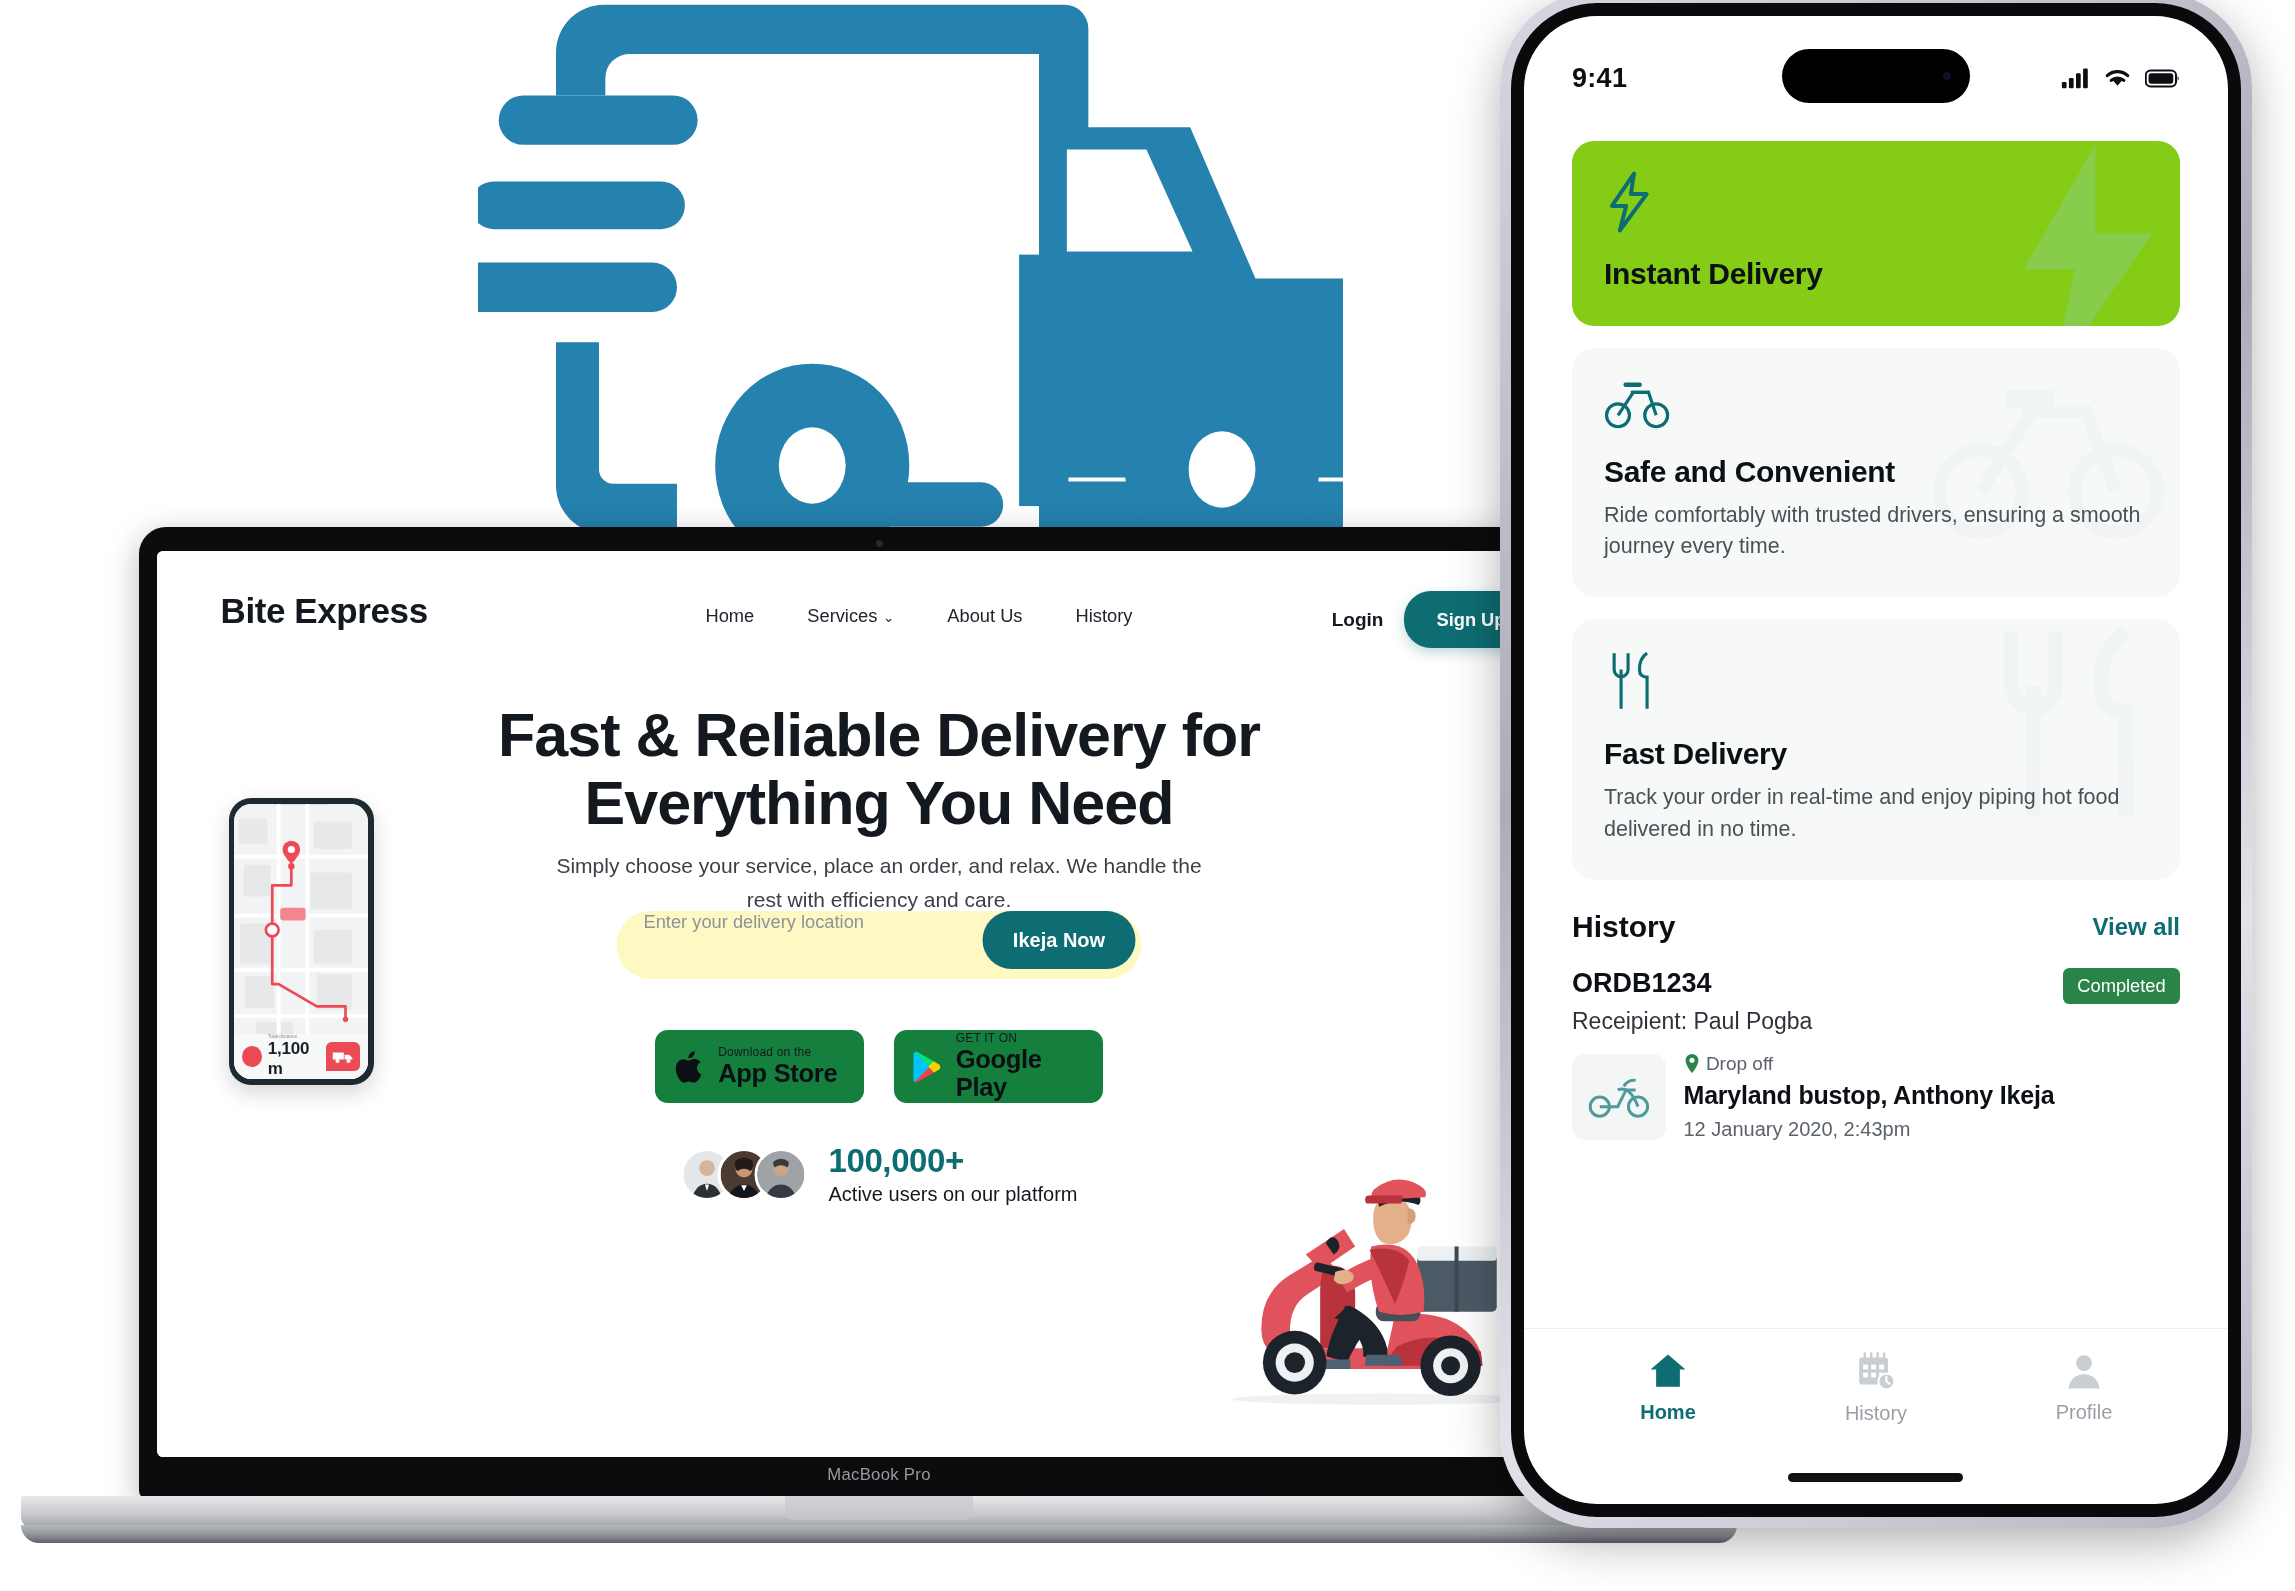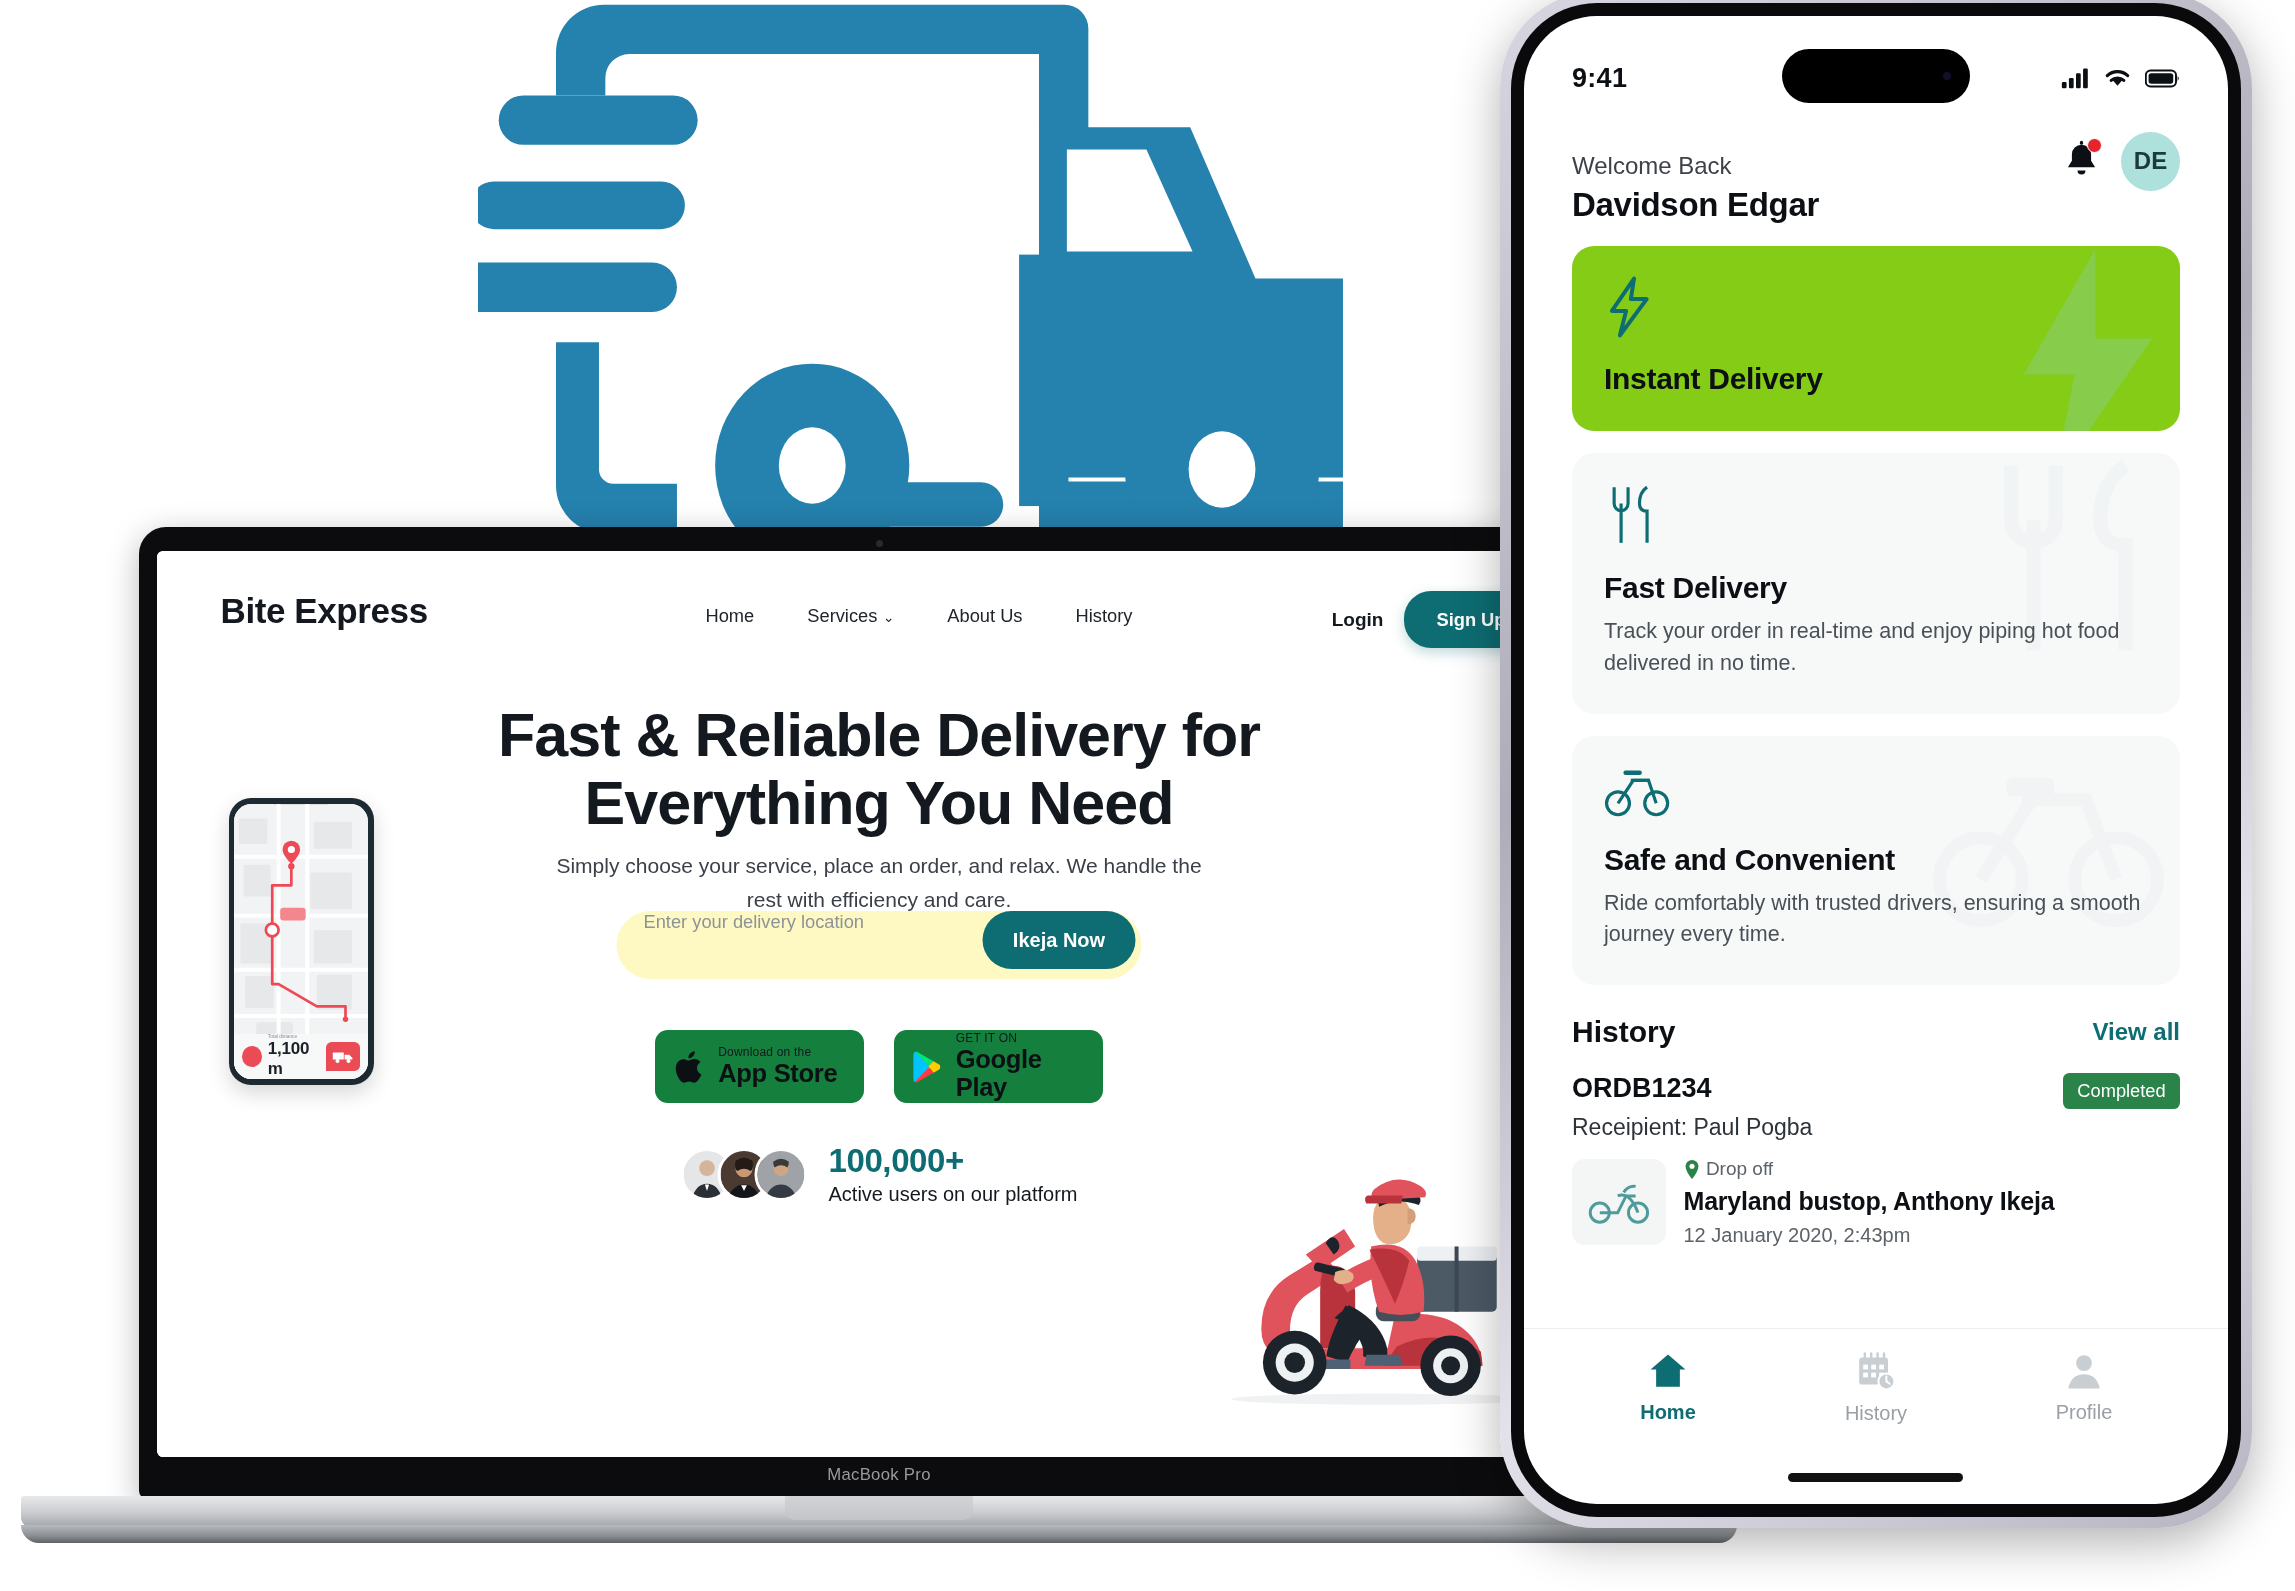--- a/index.html
+++ b/index.html
@@ -419,74 +419,34 @@
           <svg width="35" height="21" viewBox="0 0 44 26">
             <rect x="1" y="3" width="38" height="20" rx="6" fill="none" stroke="#0c0f13" stroke-width="2.5"></rect>
             <rect x="4.5" y="6.5" width="31" height="13" rx="3.5" fill="#0c0f13"></rect>
             <path d="M41 10 q3 3 0 6z" fill="#0c0f13"></path>
           </svg>
         </span>
       </div>
 
       <div class="ip-content">
 
-        <div class="ip-head-row">
-          <div>
-            <div class="ip-welcome">Welcome Back</div>
-            <div class="ip-name">Davidson Edgar</div>
-          </div>
-          <div class="ip-head-icons">
-            <span style="position:relative;display:inline-block">
-              <svg width="37" height="40" viewBox="0 0 46 50">
-                <path d="M23 6 a12 12 0 0 1 12 12 v8 l5 8 h-34 l5-8 v-8 a12 12 0 0 1 12-12z" fill="#0c0f13"></path>
-                <path d="M18 38 a5 5 0 0 0 10 0z" fill="#0c0f13"></path>
-                <rect x="21" y="1" width="4" height="5" rx="2" fill="#0c0f13"></rect>
-              </svg>
-              <span style="position:absolute;right:-1.6px;top:-1.6px;width:15px;height:15px;border-radius:50%;background:#e8232c;border:1.6px solid #fff"></span>
-            </span>
-            <span class="ip-avatar">DE</span>
-          </div>
-        </div>
 
 
         <div class="svc-card primary">
           <div class="svc-ghost">
             <svg width="183" height="239" viewBox="0 0 120 160">
               <path d="M70 2 L22 86 h34 l-14 72 l66-96 h-38 z" fill="#8ecdc7"></path>
             </svg>
           </div>
           <div class="svc-icon">
             <svg width="49" height="62" viewBox="0 0 62 78">
               <path d="M38 3 L10 44 h18 l-8 31 l34-46 h-20 z" fill="none" stroke="#0d6d72" stroke-width="5" stroke-linejoin="round"></path>
             </svg>
           </div>
           <div class="svc-title">Instant Delivery</div>
-        </div>
-
-        <div class="svc-card plain">
-          <div class="svc-ghost grey">
-            <svg width="199" height="215" viewBox="0 0 125 135">
-              <g fill="none" stroke="#eceff0" stroke-width="9">
-                <path d="M24 8 v34 a14 14 0 0 0 28 0 V8"></path>
-                  <path d="M38 42 v82"></path>
-                <path d="M96 8 q-16 10 -16 34 q0 16 16 16 v66"></path>
-              </g>
-            </svg>
-          </div>
-          <div class="svc-icon">
-            <svg width="57" height="64" viewBox="0 0 90 100">
-              <g fill="none" stroke="#0d6d72" stroke-width="5">
-                <path d="M16 6 v26 a11 11 0 0 0 22 0 V6"></path>
-                  <path d="M27 32 v62"></path>
-                <path d="M68 6 q-12 8 -12 26 q0 12 12 12 v50"></path>
-              </g>
-            </svg>
-          </div>
-          <div class="svc-title">Fast Delivery</div>
-          <div class="svc-desc">Track your order in real-time and enjoy piping hot food delivered in no time.</div>
         </div>
 
         <div class="svc-card plain">
           <div class="svc-ghost grey">
             <svg width="239" height="199" viewBox="0 0 150 125">
               <g fill="none" stroke="#eceff0" stroke-width="8">
                 <circle cx="30" cy="90" r="26"></circle>
                   <circle cx="115" cy="90" r="26"></circle>
                 <path d="M30 90 L62 40 h34 l19 50"></path>
                   <path d="M56 40 h40"></path>
@@ -500,20 +460,43 @@
                 <circle cx="22" cy="58" r="18"></circle>
                   <circle cx="82" cy="58" r="18"></circle>
                 <path d="M22 58 L46 22 h24 l12 36"></path>
                   <path d="M42 22 h30"></path>
                 <path d="M34 10 h22" stroke-linecap="round" stroke-width="7"></path>
               </g>
             </svg>
           </div>
           <div class="svc-title">Safe and Convenient</div>
           <div class="svc-desc">Ride comfortably with trusted drivers, ensuring a smooth journey every time.</div>
+        </div>
+
+        <div class="svc-card plain">
+          <div class="svc-ghost grey">
+            <svg width="199" height="215" viewBox="0 0 125 135">
+              <g fill="none" stroke="#eceff0" stroke-width="9">
+                <path d="M24 8 v34 a14 14 0 0 0 28 0 V8"></path>
+                  <path d="M38 42 v82"></path>
+                <path d="M96 8 q-16 10 -16 34 q0 16 16 16 v66"></path>
+              </g>
+            </svg>
+          </div>
+          <div class="svc-icon">
+            <svg width="57" height="64" viewBox="0 0 90 100">
+              <g fill="none" stroke="#0d6d72" stroke-width="5">
+                <path d="M16 6 v26 a11 11 0 0 0 22 0 V6"></path>
+                  <path d="M27 32 v62"></path>
+                <path d="M68 6 q-12 8 -12 26 q0 12 12 12 v50"></path>
+              </g>
+            </svg>
+          </div>
+          <div class="svc-title">Fast Delivery</div>
+          <div class="svc-desc">Track your order in real-time and enjoy piping hot food delivered in no time.</div>
         </div>
 
         <div class="hist-head">
           <span class="hist-title">History</span>
           <span class="hist-viewall">View all</span>
         </div>
 
         <div>
           <div class="hist-row">
             <div>

